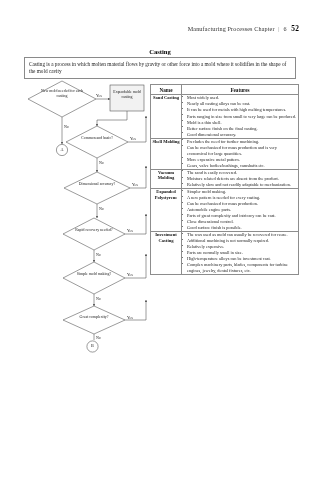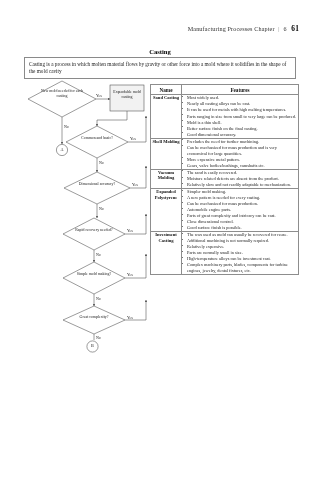--- a/index.html
+++ b/index.html
@@ -176,21 +176,21 @@
 </head>
 <body>
 
 <div class="page">
 
   <div class="runhead">
     <span>Manufacturing Processes</span>
     <span>Chapter</span>
     <span class="sep">|</span>
     <span>6</span>
-    <span class="pageno">61</span>
+    <span class="pageno">52</span>
   </div>
 
   <div class="sect-title">Casting</div>
 
   <div class="defbox">Casting is a process in which molten material flows by gravity or other force into a mold where it solidifies in the shape of the mold cavity</div>
 
   <div class="figure">
 
     <div class="flow">
       <svg width="128" height="264" viewBox="0 0 128 264">

